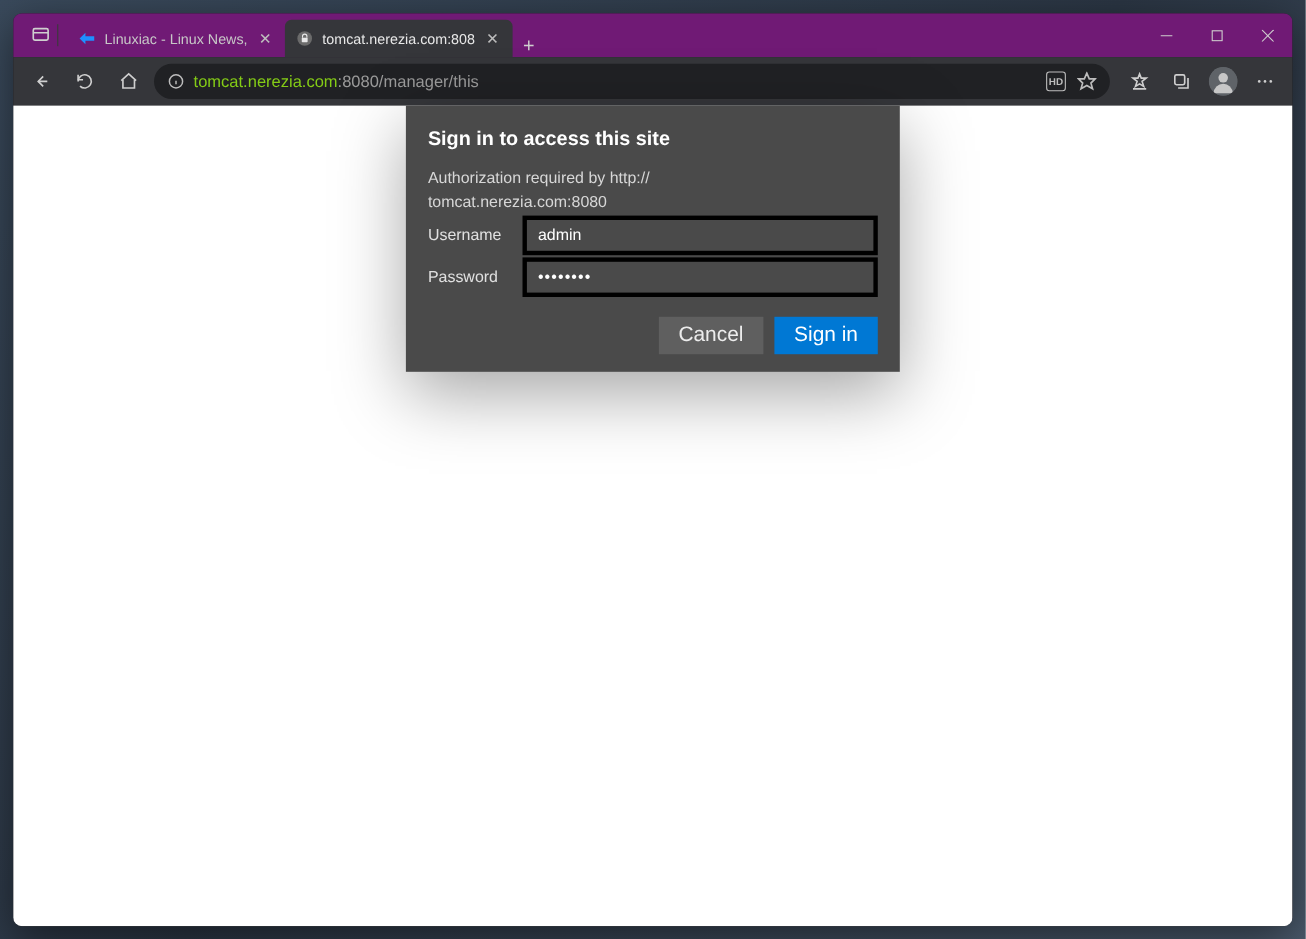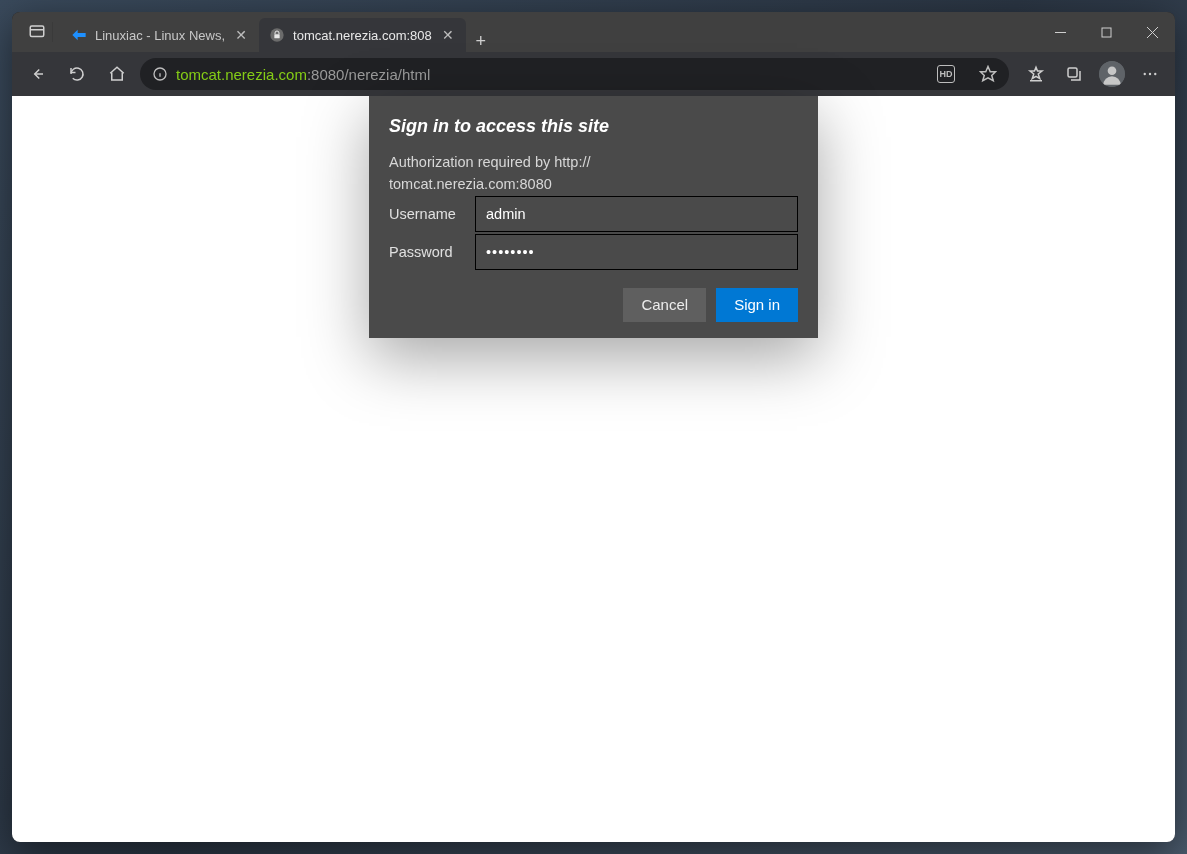--- a/index.html
+++ b/index.html
@@ -11,21 +11,21 @@
     background: #202124;
     border-radius: 8px;
     overflow: hidden;
     box-shadow: 0 10px 40px rgba(0,0,0,0.5);
     display: flex; flex-direction: column;
   }
 
   
   .titlebar {
     height: 40px;
-    background: #404040;
+    background: #701a75;
     display: flex; align-items: stretch;
     padding-left: 8px;
   }
   .tab-actions-left {
     display: flex; align-items: center; gap: 6px; padding: 0 8px;
   }
   .tab-actions-left .ticon { width: 18px; height: 18px; display:flex; align-items:center; justify-content:center; color:#cfcfcf; }
   .tabs { display: flex; align-items: flex-end; }
   .tab {
     height: 34px; margin-top: 6px;
@@ -63,55 +63,55 @@
   .addressbar {
     flex:1; height:32px; background:#202124;
     border-radius:16px;
     display:flex; align-items:center; gap:8px;
     padding: 0 12px;
     color:#e8e8e8; font-size:15px;
   }
   .addressbar .info-icon { width:16px; height:16px; color:#bdbdbd; display:flex; align-items:center; justify-content:center; }
   .url-host { color:#84cc16; }
   .url-rest { color:#9a9a9a; }
-  .addr-right { margin-left:auto; display:flex; gap:24px; align-items:center; }
+  .addr-right { margin-left:auto; display:flex; gap:10px; align-items:center; }
   .addr-right .aicon { width:18px; height:18px; color:#bdbdbd; display:flex; align-items:center; justify-content:center; }
 
   .rightbtns { display:flex; gap:4px; align-items:center; padding-left:4px; }
   .rightbtns .rbtn { width:34px; height:34px; display:flex; align-items:center; justify-content:center; color:#cfcfcf; cursor:pointer; }
   .avatar { width:26px; height:26px; border-radius:50%; background:#5f6368; display:flex; align-items:center; justify-content:center; overflow:hidden; }
   .avatar svg { width:26px; height:26px; }
 
   
   .viewport { flex:1; background:#ffffff; position:relative; }
 
   
   .auth-dialog {
     position:absolute; left:357px; top:0;
     width:449px;
     background:#4a4a4a;
     color:#eaeaea;
     padding: 20px 20px 16px 20px;
     box-shadow: 0 20px 60px rgba(0,0,0,0.35);
     font-size:14.5px;
   }
-  .auth-title { font-size:18px; font-weight:600; color:#fff; margin-bottom:14px;font-style:italic; }
+  .auth-title { font-size:18px; font-weight:600; color:#fff; margin-bottom:14px; }
   .auth-desc { line-height:1.55; color:#d7d7d7; }
   .form-row { display:flex; align-items:center; margin-bottom:2px; }
   .form-row label { width:86px; color:#e0e0e0; }
   .form-row input {
     flex:1; height:36px; background:transparent;
-    border:1px solid #000000; color:#fff;
+    border:4px solid #000000; color:#fff;
     padding: 0 10px; font-size:14.5px;
     outline:none;
   }
   .btnrow { display:flex; justify-content:flex-end; gap:10px; margin-top:18px; }
   .btn {
     height:34px; padding:0 18px;
-    border:none; font-size:15px; cursor:pointer;
+    border:none; font-size:19px; cursor:pointer;
     display:flex; align-items:center; justify-content:center;
   }
   .btn-cancel { background:#5f5f5f; color:#ececec; }
   .btn-signin { background:#0078d4; color:#fff; }
 </style>
 </head>
 <body>
 
 <div class="browser-window">
 
@@ -192,21 +192,21 @@
 
     <div class="addressbar">
       <span class="info-icon">
         <svg viewBox="0 0 24 24" fill="none" stroke="currentColor" stroke-width="2">
             <circle cx="12" cy="12" r="9"></circle>
             <line x1="12" y1="8" x2="12" y2="8"></line>
             <line x1="12" y1="11" x2="12" y2="16"></line>
           </svg>
       </span>
       <span>
-        <span class="url-host">tomcat.nerezia.com</span><span class="url-rest">:8080/nerezia/html</span>
+        <span class="url-host">tomcat.nerezia.com</span><span class="url-rest">:8080/manager/this</span>
       </span>
       <div class="addr-right">
         <span class="aicon" style="font-size:9px;border:1px solid #bdbdbd;border-radius:3px;padding:1px 2px;font-weight:600;">HD</span>
         <span class="aicon">
           <svg viewBox="0 0 24 24" fill="none" stroke="currentColor" stroke-width="2">
               <polygon points="12 2 15 9 22 9 17 14 19 21 12 17 5 21 7 14 2 9 9 9"></polygon>
             </svg>
         </span>
       </div>
     </div>

